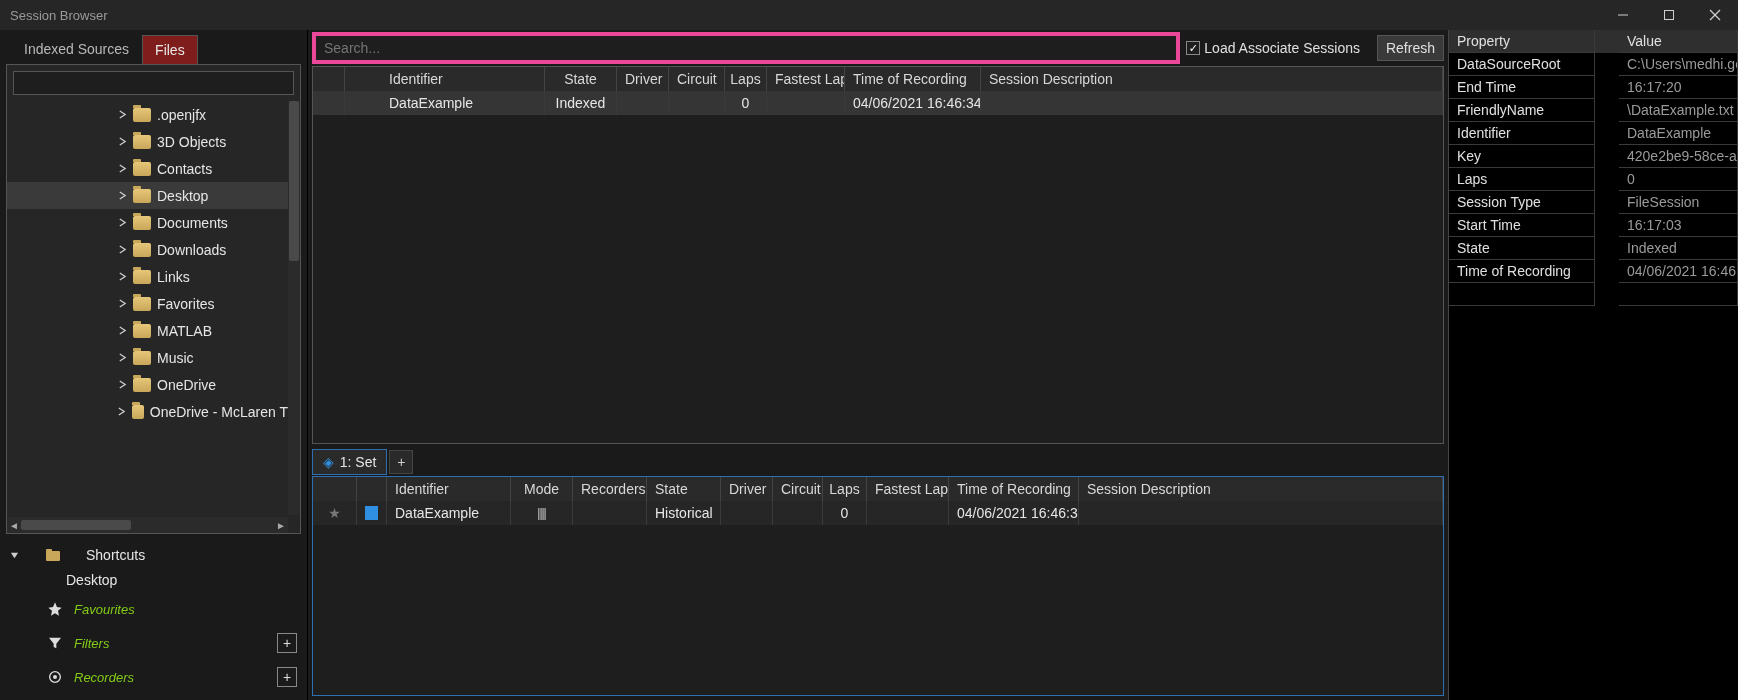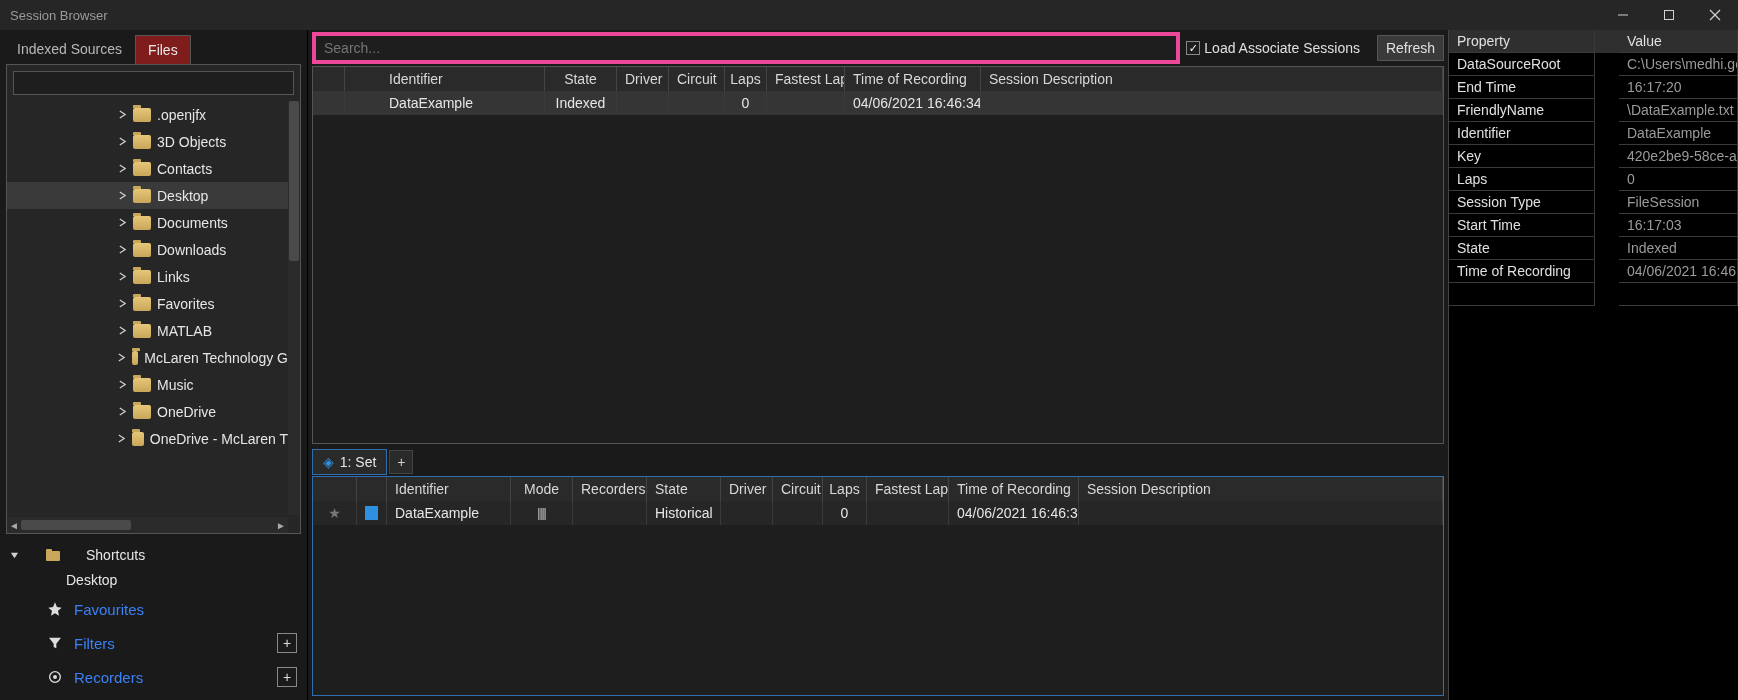--- a/index.html
+++ b/index.html
@@ -40,21 +40,21 @@
   .left-panel {
     width: 308px;
     display: flex;
     flex-direction: column;
     border-right: 1px solid #000;
   }
   .tabs {
     display: flex;
     align-items: flex-end;
     height: 34px;
-    padding-left: 4px;
+    padding-left: 11px;
     gap: 0;
   }
   .tab {
     padding: 6px 12px 6px 12px;
     font-size: 14px;
     color: #b8b8b8;
     border: 1px solid transparent;
   }
   .tab.active {
     background: #7f1d1d;
@@ -139,21 +139,21 @@
   }
   .sc-header .exp{ transform: rotate(90deg); }
   .sc-title{color:#e6e6e6;}
   .sc-child{
     padding-left:56px; height:24px; display:flex; align-items:center; color:#e6e6e6;
   }
   .sc-row{
     display:flex; align-items:center; height:34px; gap:10px; padding-left:36px;
     position:relative;
   }
-  .sc-row .label{flex:1;color:#3b82f6;font-size:15px;}
+  .sc-row .label{flex:1;color:#84cc16;font-size:13px;font-style:italic;}
   .sc-add{
     width:20px;height:20px;border:1px solid #888;display:flex;align-items:center;justify-content:center;color:#ddd;font-size:14px;
     position:absolute; right:0;
   }
   .sc-icon{width:18px;display:flex;justify-content:center;color:#ddd;}
 
   
   .mid {
     flex: 1;
     display: flex;
@@ -382,29 +382,20 @@
             <span class="folder-icon"></span>
             <span class="tree-label">MATLAB</span>
           </div>
           <div class="tree-row">
             <span class="tree-expander">
               <svg viewBox="0 0 10 10">
                 <path d="M2 1 L8 5 L2 9" fill="none" stroke="#cfcfcf" stroke-width="1.4"></path>
               </svg>
             </span>
             <span class="folder-icon"></span>
-            <span class="tree-label">McLaren Technology G</span>
-          </div>
-          <div class="tree-row">
-            <span class="tree-expander">
-              <svg viewBox="0 0 10 10">
-                <path d="M2 1 L8 5 L2 9" fill="none" stroke="#cfcfcf" stroke-width="1.4"></path>
-              </svg>
-            </span>
-            <span class="folder-icon"></span>
             <span class="tree-label">Music</span>
           </div>
           <div class="tree-row">
             <span class="tree-expander">
               <svg viewBox="0 0 10 10">
                 <path d="M2 1 L8 5 L2 9" fill="none" stroke="#cfcfcf" stroke-width="1.4"></path>
               </svg>
             </span>
             <span class="folder-icon"></span>
             <span class="tree-label">OneDrive</span>

